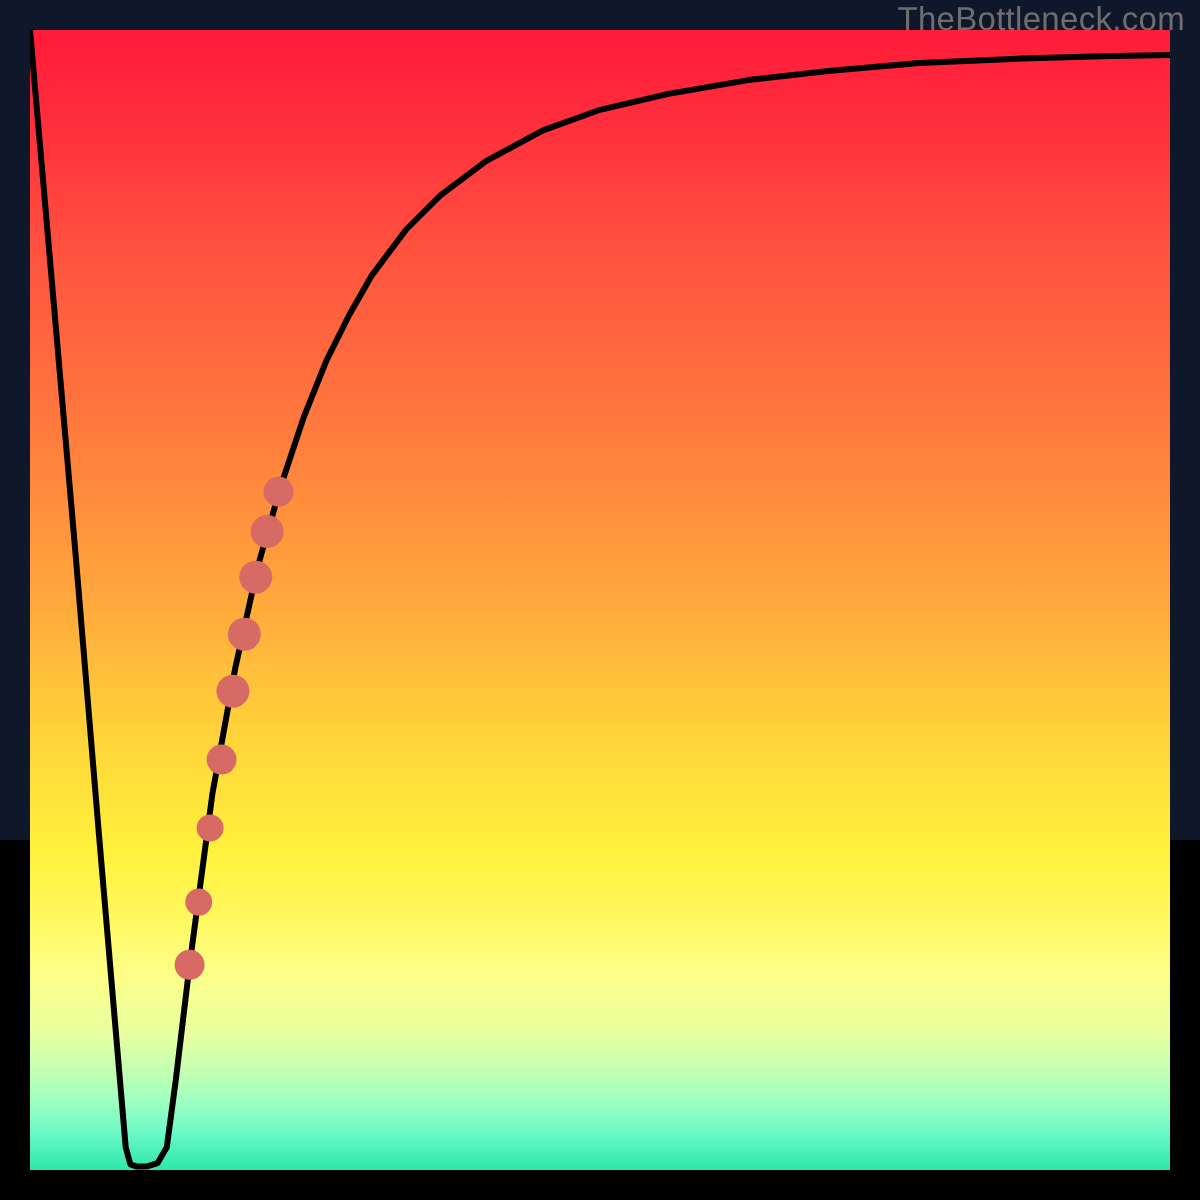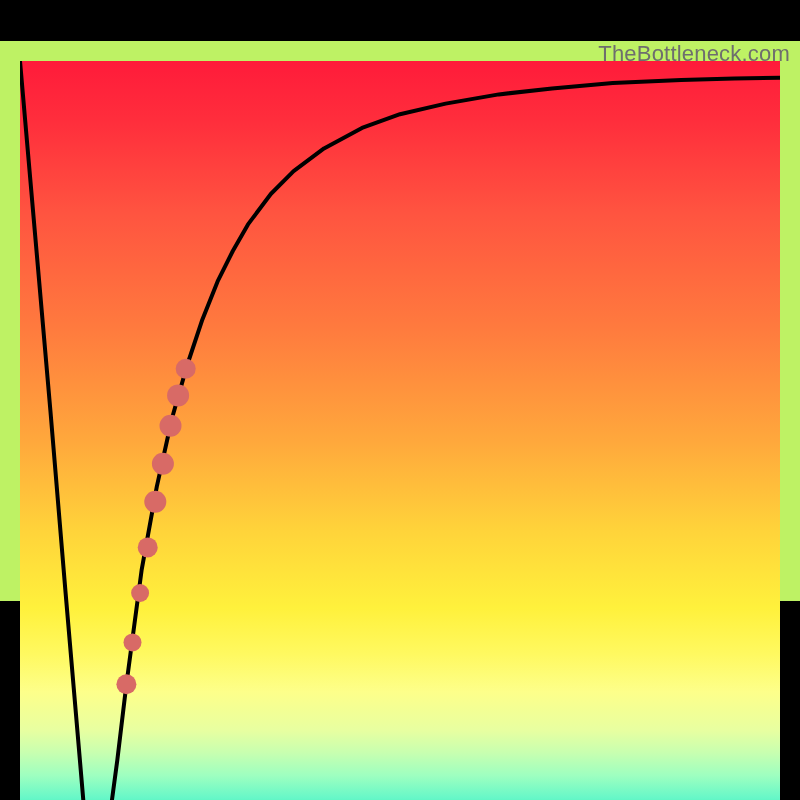--- a/index.html
+++ b/index.html
@@ -8,22 +8,21 @@
     width: 800px;
     height: 800px;
     overflow: hidden;
     background: #000;
     font-family: Arial, Helvetica, sans-serif;
   }
   .frame {
     position: absolute;
     width: 800px;
     height: 560px;
-    background: #bef264;
-    margin-top: 41px;
+    background: #0f172a;
   }
   .plot-area {
     position: absolute;
     left: 20px;
     top: 20px;
     width: 760px;
     height: 760px;
     overflow: hidden;
   }
   .gradient {

